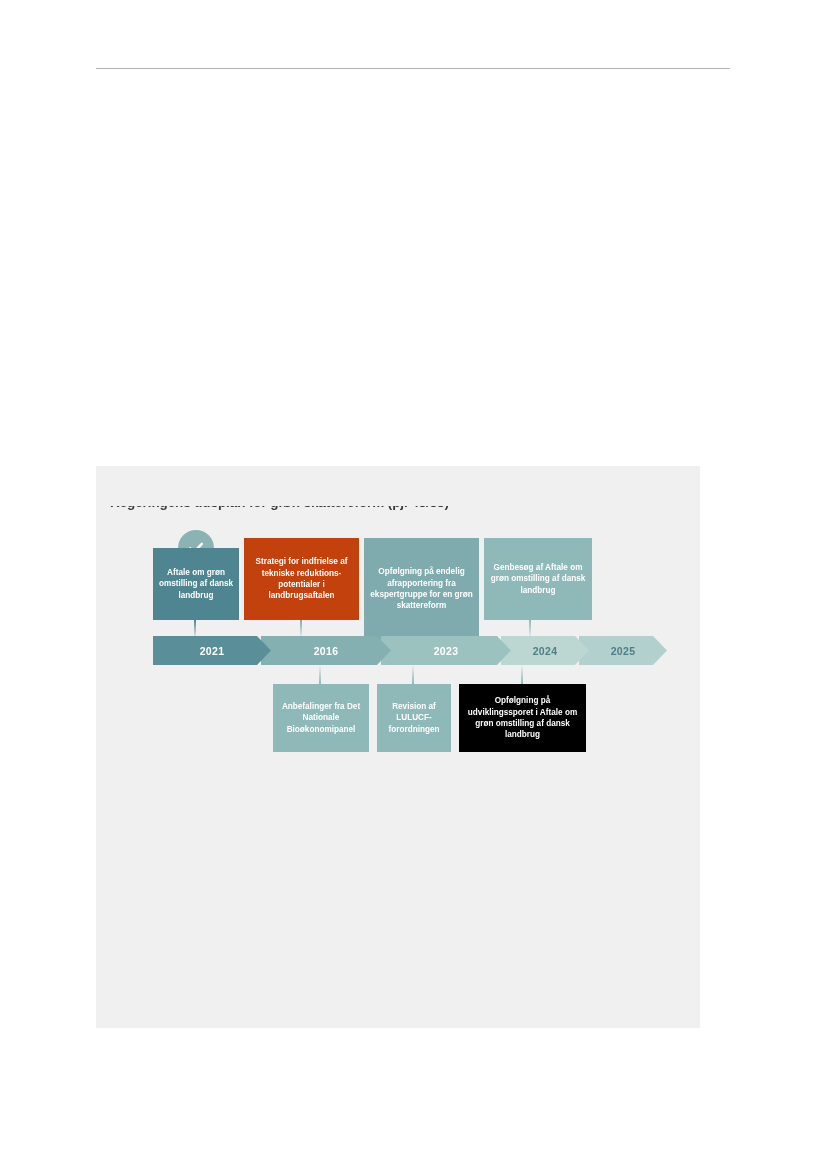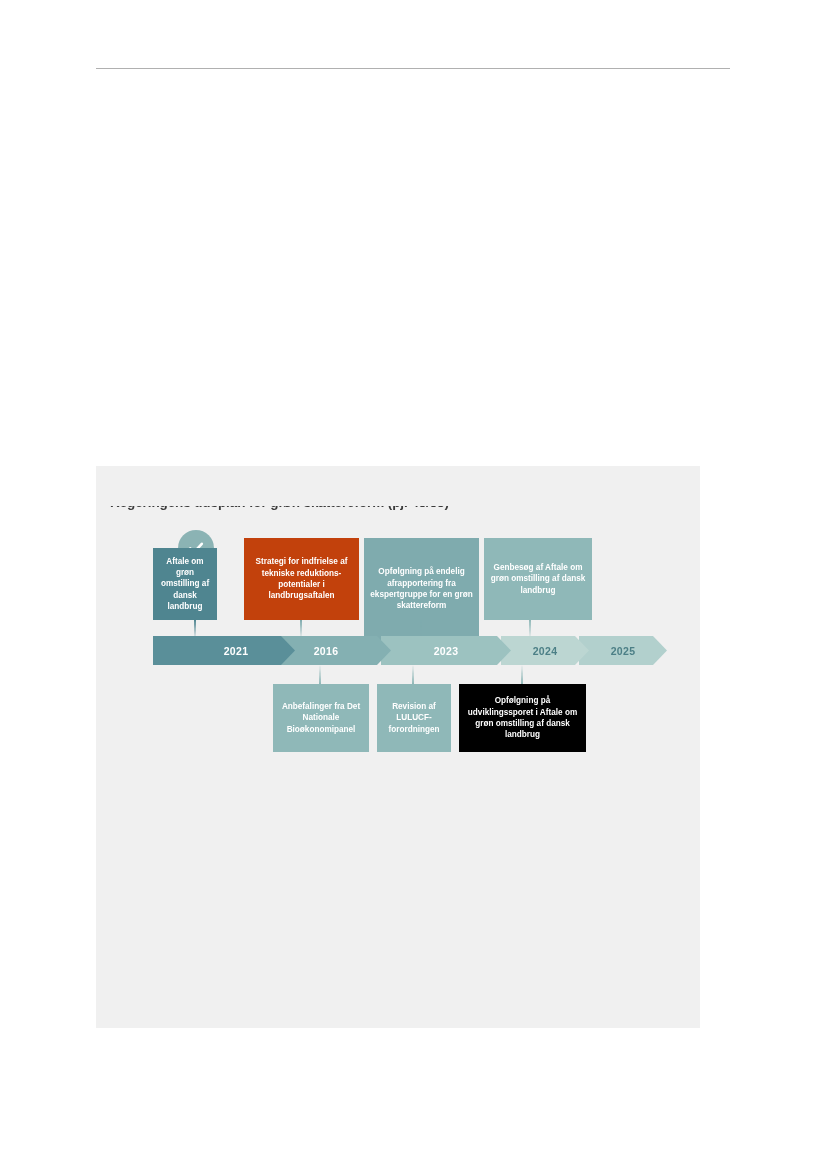--- a/index.html
+++ b/index.html
@@ -124,21 +124,21 @@
 
 <div id="top-rule"></div>
 
 <div id="figure-panel">
 
   <div id="figure-heading">Regeringens tidsplan for grøn skattereform (pj. 45/55)</div>
 
   <div id="timeline">
 
     <div id="year-bar">
-        <div class="chev" style="left: 0px; width: 118px; background: rgb(90, 143, 153); color: rgb(255, 255, 255); z-index: 5; clip-path: polygon(0px 0px, calc(100% - 14px) 0px, 100% 50%, calc(100% - 14px) 100%, 0px 100%); padding-left: 24px;">
+        <div class="chev" style="left: 0px; width: 118px; background: rgb(90, 143, 153); color: rgb(255, 255, 255); z-index: 5; clip-path: polygon(0px 0px, calc(100% - 14px) 0px, 100% 50%, calc(100% - 14px) 100%, 0px 100%);">
           <span>2021</span>
         </div>
         <div class="chev" style="left: 108px; width: 130px; background: rgb(132, 176, 178); color: rgb(255, 255, 255); z-index: 4; clip-path: polygon(0px 0px, calc(100% - 14px) 0px, 100% 50%, calc(100% - 14px) 100%, 0px 100%);">
           <span>2016</span>
         </div>
         <div class="chev" style="left: 228px; width: 130px; background: rgb(156, 194, 192); color: rgb(255, 255, 255); z-index: 3; clip-path: polygon(0px 0px, calc(100% - 14px) 0px, 100% 50%, calc(100% - 14px) 100%, 0px 100%);">
           <span>2023</span>
         </div>
         <div class="chev" style="left: 348px; width: 88px; background: rgb(188, 214, 210); color: rgb(76, 127, 134); z-index: 2; clip-path: polygon(0px 0px, calc(100% - 14px) 0px, 100% 50%, calc(100% - 14px) 100%, 0px 100%);">
           <span>2024</span>
@@ -147,21 +147,21 @@
           <span>2025</span>
         </div>
       </div>
 
     <div id="badge" style="left: 82px; top: 64px; background: rgb(139, 179, 180);">
       <svg width="20" height="20" viewBox="0 0 20 20">
         <path d="M4.2 10.4 L8.2 14.2 L15.8 5.8" fill="none" stroke="#ffffff" stroke-width="2.6" stroke-linecap="round" stroke-linejoin="round"></path>
       </svg>
     </div>
 
-  <div class="card" style="left: 57px; top: 82px; width: 64px; height: 72px; background: rgb(79, 133, 144);">
+  <div class="card" style="left: 57px; top: 82px; width: 86px; height: 72px; background: rgb(79, 133, 144);">
         <span>Aftale om grøn omstilling af dansk landbrug</span>
       </div>
       <div class="stem down" style="left: 98.4px; top: 154px; border-top-color: rgb(79, 133, 144);"></div>
       <div class="card" style="left: 148px; top: 72px; width: 115px; height: 82px; background: #c2410c;">
         <span>Strategi for indfrielse af tekniske reduktions-potentialer i landbrugsaftalen</span>
       </div>
       <div class="stem down" style="left: 203.9px; top: 154px; border-top-color: rgb(127, 171, 174);"></div>
       <div class="card" style="left: 268px; top: 72px; width: 115px; height: 102px; background: rgb(127, 171, 174);">
         <span>Opfølgning på endelig afrapportering fra ekspertgruppe for en grøn skattereform</span>
       </div>

